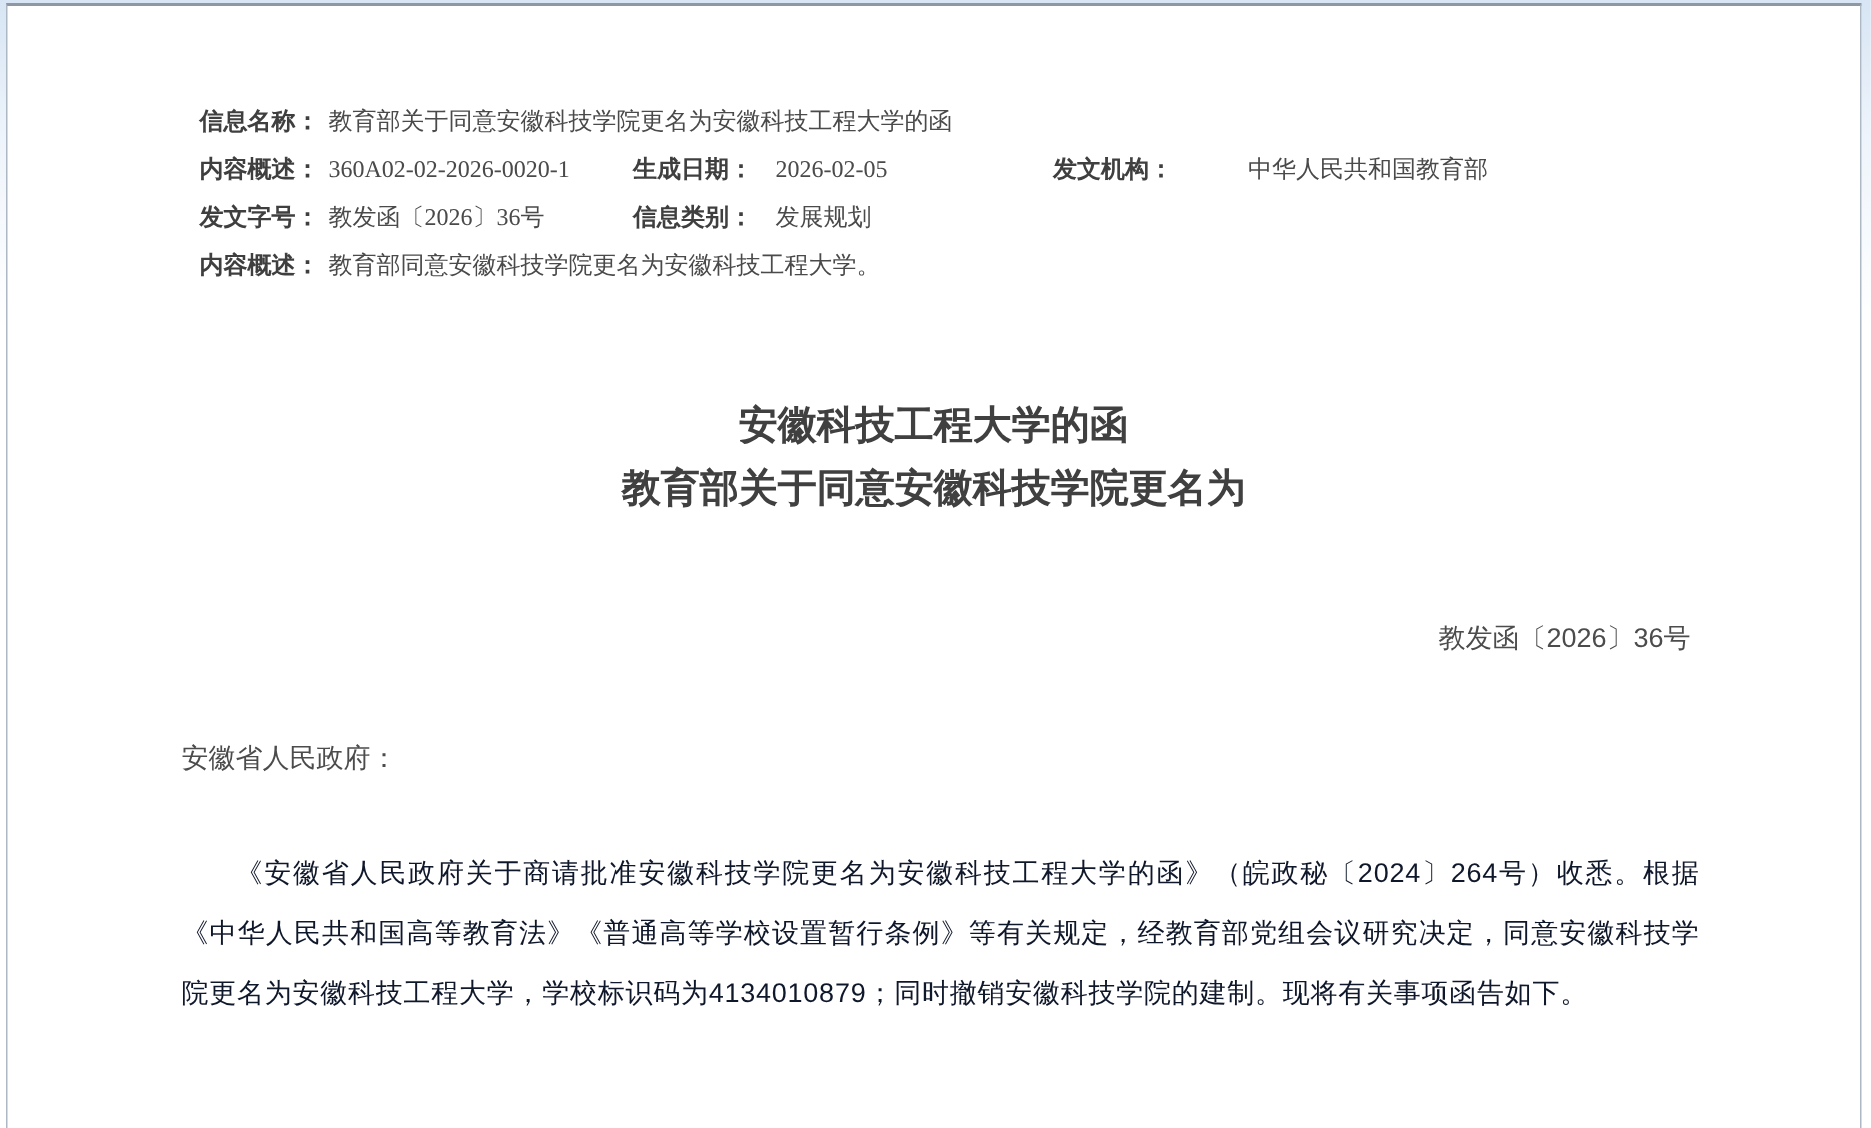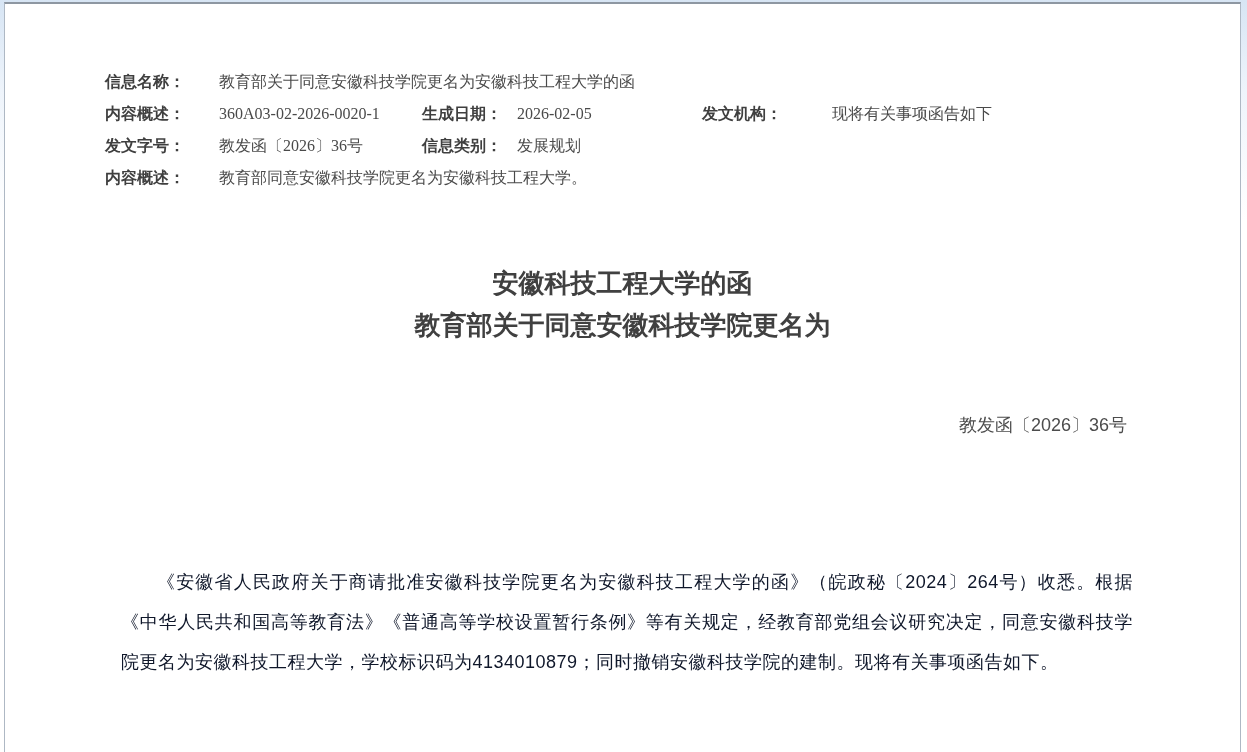--- a/index.html
+++ b/index.html
@@ -34,21 +34,21 @@
     font-weight: bold;
     color: #3f3f3f;
     white-space: nowrap;
   }
   .val {
     position: absolute;
     color: #4a4a4a;
     white-space: nowrap;
     font-family: "Liberation Serif", "DejaVu Serif", serif;
   }
-  .p0 { left: 100px; text-align: right; }
+  .p0 { left: 128px; text-align: right; }
   .p1 { left: 214px; }
   .p2 { left: 417px; }
   .p3 { left: 512px; }
   .p4 { left: 697px; }
   .p5 { left: 827px; }
   
   .doc-title {
     position: absolute;
     left: 0;
     right: 0;
@@ -97,25 +97,25 @@
 
   <div class="meta">
 
     <div class="mrow r1">
       <span class="lab p0">信息名称：</span>
       <span class="val p1">教育部关于同意安徽科技学院更名为安徽科技工程大学的函</span>
     </div>
 
     <div class="mrow r2">
       <span class="lab p0">内容概述：</span>
-      <span class="val p1">360A03-02-2026-0020-1</span>
+      <span class="val p1">360A02-02-2026-0020-1</span>
       <span class="lab p2">生成日期：</span>
       <span class="val p3">2026-02-05</span>
       <span class="lab p4">发文机构：</span>
-      <span class="val p5">现将有关事项函告如下</span>
+      <span class="val p5">中华人民共和国教育部</span>
     </div>
 
     <div class="mrow r3">
       <span class="lab p0">发文字号：</span>
       <span class="val p1">教发函〔2026〕36号</span>
       <span class="lab p2">信息类别：</span>
       <span class="val p3">发展规划</span>
     </div>
 
     <div class="mrow r4">
@@ -125,16 +125,17 @@
 
   </div>
 
   <div class="doc-title">
     <div>安徽科技工程大学的函</div>
     <div>教育部关于同意安徽科技学院更名为</div>
   </div>
 
   <div class="doc-number">教发函〔2026〕36号</div>
 
+  <div class="addressee">安徽省人民政府：</div>
 
   <div class="paragraph">《安徽省人民政府关于商请批准安徽科技学院更名为安徽科技工程大学的函》（皖政秘〔2024〕264号）收悉。根据《中华人民共和国高等教育法》《普通高等学校设置暂行条例》等有关规定，经教育部党组会议研究决定，同意安徽科技学院更名为安徽科技工程大学，学校标识码为4134010879；同时撤销安徽科技学院的建制。现将有关事项函告如下。</div>
 
 </div>
 
 </body></html>

